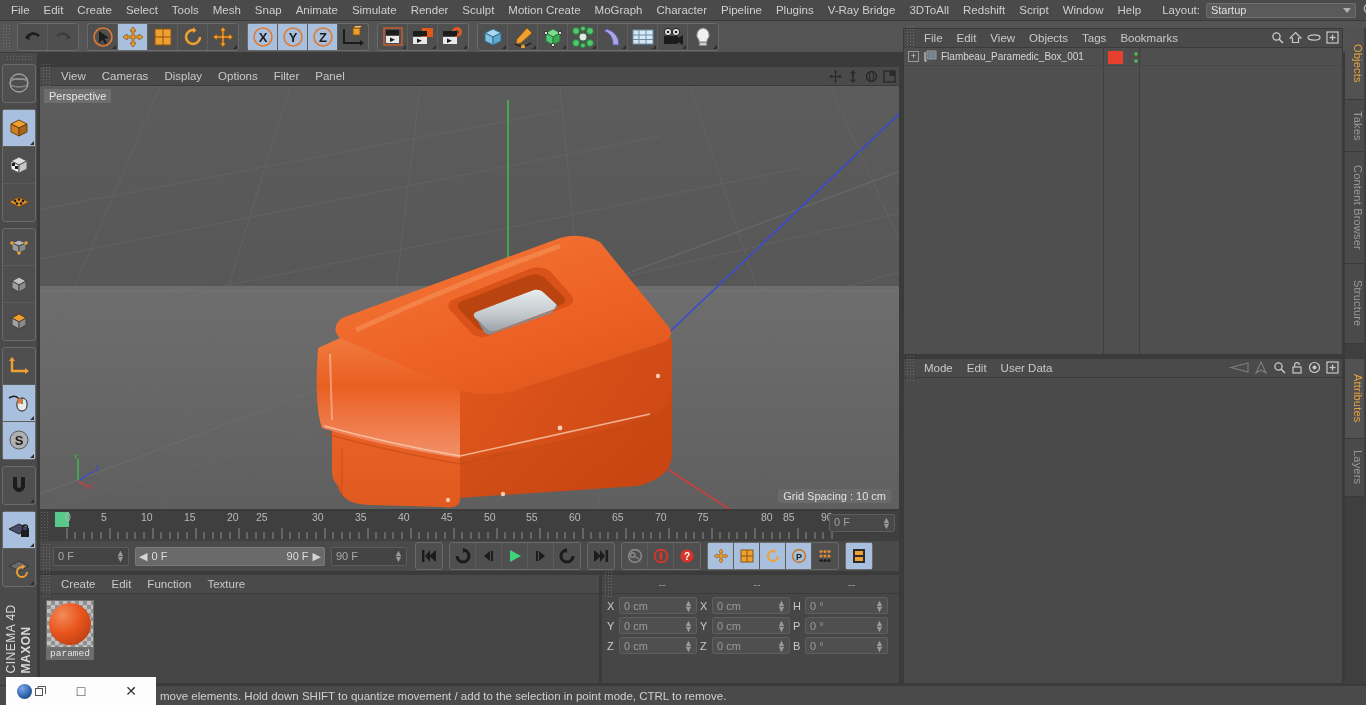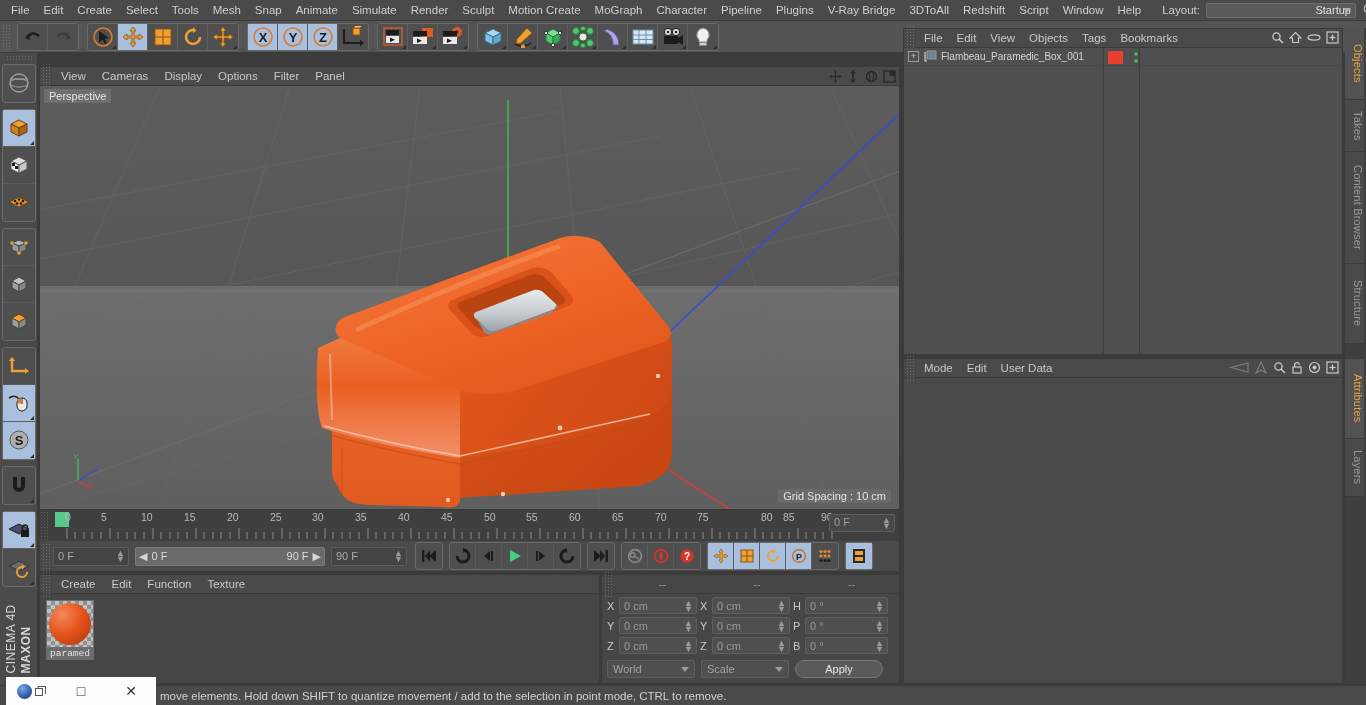--- a/index.html
+++ b/index.html
@@ -24,21 +24,21 @@
   .menubar .mi {
     padding: 0 7px; height: 20px; line-height: 20px;
     font-size: 11.5px; color: #cfcfcf; white-space: nowrap; cursor: default;
   }
   .layout-wrap { margin-left: 14px; display: flex; align-items: center; gap: 6px; }
   .layout-label { font-size: 11.5px; color: #cfcfcf; }
   .layout-select {
     width: 150px; height: 15px; background: #5a5a5a;
     border: 1px solid #6e6e6e; border-radius: 2px;
     display: flex; align-items: center; padding: 0 4px;
-    font-size: 11px; color: #e0e0e0; position: relative; justify-content: flex-end;
+    font-size: 11px; color: #e0e0e0; position: relative;
   }
   .layout-select .cv { position: absolute; right: 4px; top: 4px;
     border-left: 4px solid transparent; border-right: 4px solid transparent;
     border-top: 5px solid #b0b0b0; }
   .menu-icon-right { width: 16px; height: 16px; margin-left: 6px; opacity: .8; }
 
   
   .toolbar {
     position: absolute; left: 0; top: 21px; width: 1366px; height: 32px;
     background: #545454; border-bottom: 1px solid #3c3c3c;
@@ -756,21 +756,21 @@
 
   <div class="tl-ruler">
     <div class="tl-grip"></div>
     <div class="tl-track">
       <div class="tl-playhead"></div>
       <div class="tl-tick" style="left:16px">0</div>
       <div class="tl-tick" style="left:52px">5</div>
       <div class="tl-tick" style="left:92px">10</div>
       <div class="tl-tick" style="left:135px">15</div>
       <div class="tl-tick" style="left:178px">20</div>
-      <div class="tl-tick" style="left:221px">25</div>
+      <div class="tl-tick" style="left:207px">25</div>
       <div class="tl-tick" style="left:263px">30</div>
       <div class="tl-tick" style="left:306px">35</div>
       <div class="tl-tick" style="left:349px">40</div>
       <div class="tl-tick" style="left:392px">45</div>
       <div class="tl-tick" style="left:435px">50</div>
       <div class="tl-tick" style="left:477px">55</div>
       <div class="tl-tick" style="left:520px">60</div>
       <div class="tl-tick" style="left:563px">65</div>
       <div class="tl-tick" style="left:606px">70</div>
       <div class="tl-tick" style="left:648px">75</div>
@@ -1098,31 +1098,20 @@
             <span>0 cm</span>
             <span class="spin">▲<br>▼</span>
           </span>
         <span class="coord-lbl">B</span>
         <span class="coord-in ci-c">
             <span>0 °</span>
             <span class="spin">▲<br>▼</span>
           </span>
       </div>
     </div>
-    <div class="coord-foot">
-      <div class="drop" style="width:88px">
-        <span>World</span>
-        <span class="cv"></span>
-      </div>
-      <div class="drop" style="width:88px">
-        <span>Scale</span>
-        <span class="cv"></span>
-      </div>
-      <div class="apply-btn">Apply</div>
-    </div>
   </div>
 
   <div class="objpanel">
     <div class="panel-menu">
       <div class="grip"></div>
       <div class="mi">File</div>
       <div class="mi">Edit</div>
       <div class="mi">View</div>
       <div class="mi">Objects</div>
       <div class="mi">Tags</div>

